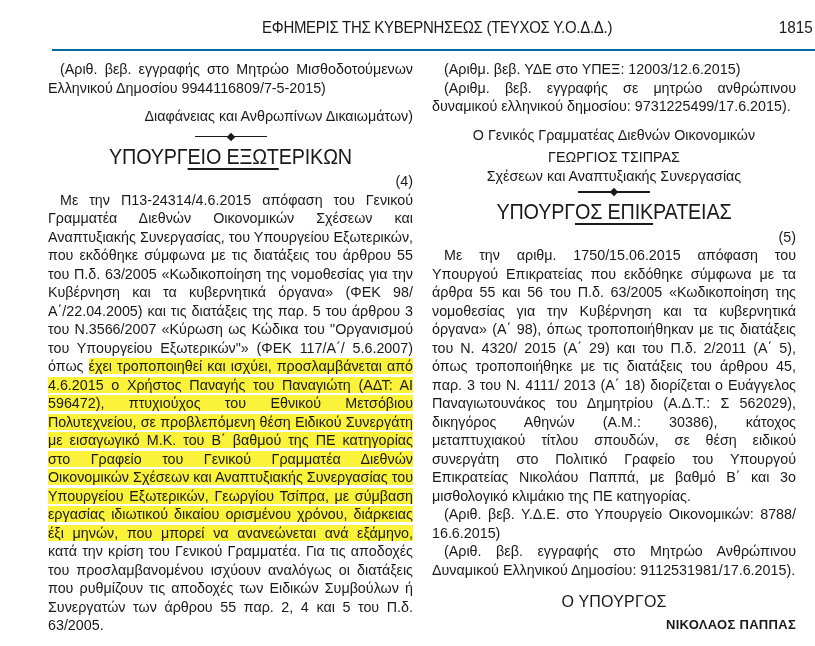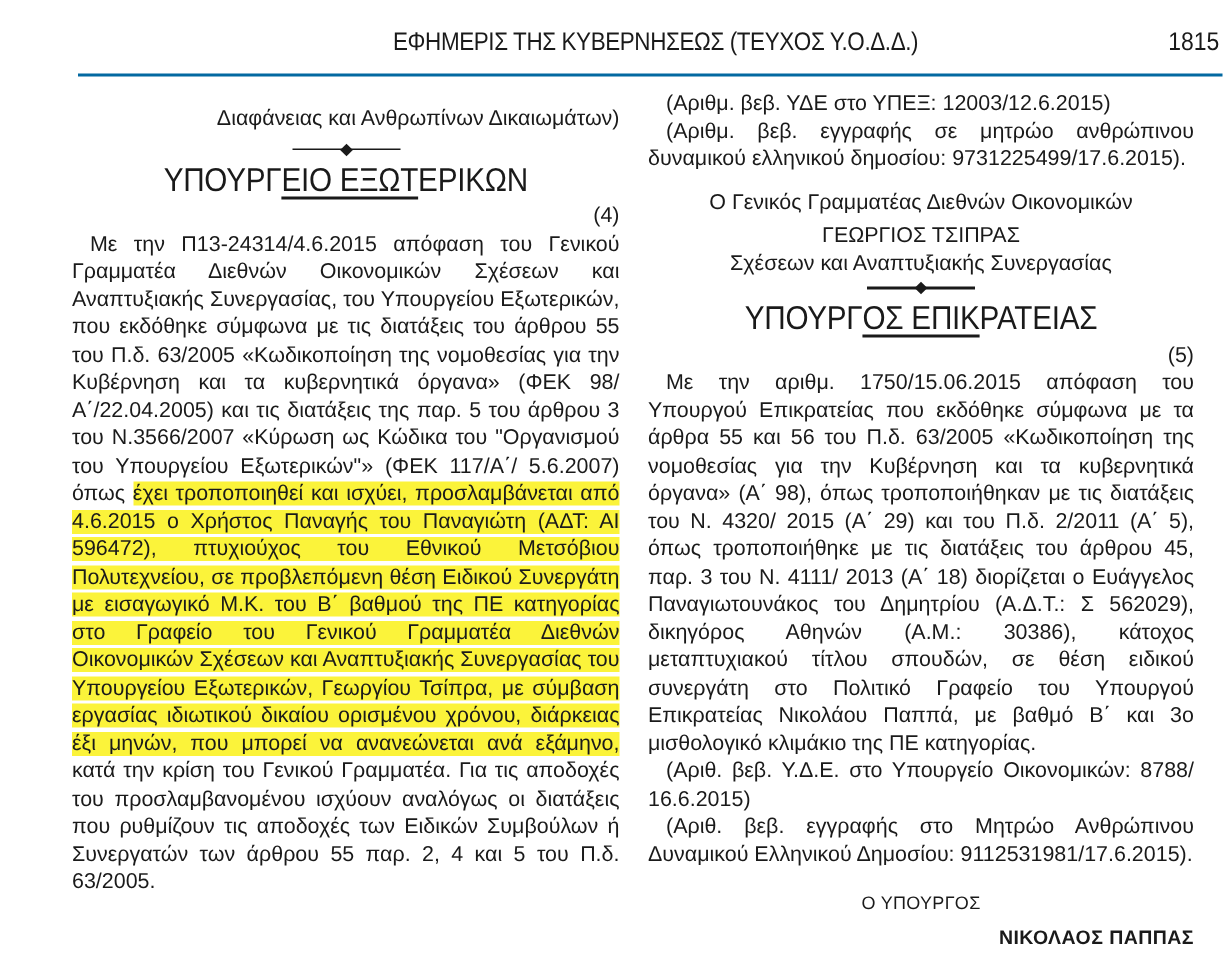--- a/index.html
+++ b/index.html
@@ -16,32 +16,33 @@
   .center { text-align-last:center; }
   .rightalign { text-align:right; text-align-last:right; }
   .sep { display:flex; align-items:center; justify-content:center; height:14px; margin:4px 0 0; }
   .sep .line { width:34px; height:1.5px; background:#1a1a1a; }
   .sep .dot { width:6px; height:6px; background:#1a1a1a; transform:rotate(45deg); margin:0 -1px; }
   .ministry { font-size:22px; font-weight:normal; text-align:center; margin:4px 0 6px; letter-spacing:-0.2px; transform:scaleX(0.9); }
   .ministry .ul { text-decoration:underline; text-decoration-thickness:2px; text-underline-offset:4px; }
   .num { text-align:right; margin-top:2px; }
   mark { background:#fbf33a; color:inherit; padding:0; }
   .gap { height:10px; }
-  .small-cap { font-size:12px; text-align:center; margin-top:14px; letter-spacing:0.2px; }
+  .small-cap { font-size:16px; text-align:center; margin-top:14px; letter-spacing:0.2px; }
   .signer { font-size:13px; font-weight:bold; text-align:right; margin-top:4px; letter-spacing:0.3px; }
 </style>
 </head>
 <body>
 
 <div class="header">
   <div class="title">ΕΦΗΜΕΡΙΣ ΤΗΣ ΚΥΒΕΡΝΗΣΕΩΣ (ΤΕΥΧΟΣ Υ.Ο.Δ.Δ.)</div>
   <div class="pageno">1815</div>
 </div>
 
 <div class="col left">
+  <p class="p indent">(Αριθ. βεβ. εγγραφής στο Μητρώο Μισθοδοτούμενων Ελληνικού Δημοσίου 9944116809/7-5-2015)</p>
   <div class="gap"></div>
   <p class="p rightalign">Διαφάνειας και Ανθρωπίνων Δικαιωμάτων)</p>
   <div class="sep">
       <span class="line"></span>
       <span class="dot"></span>
       <span class="line"></span>
     </div>
   <div class="ministry"><span>ΥΠΟΥΡΓ</span><span class="ul">ΕΙΟ ΕΞΩΤ</span><span>ΕΡΙΚΩΝ</span></div>
   <div class="num">(4)</div>
   <p class="p indent"><span>Με την Π13-24314/4.6.2015 απόφαση του Γενικού Γραμματέα Διεθνών Οικονομικών Σχέσεων και Αναπτυξιακής Συνεργασίας, του Υπουργείου Εξωτερικών, που εκδόθηκε σύμφωνα με τις διατάξεις του άρθρου 55 του Π.δ. 63/2005 «Κωδικοποίηση της νομοθεσίας για την Κυβέρνηση και τα κυβερνητικά όργανα» (ΦΕΚ 98/ Α΄/22.04.2005) και τις διατάξεις της παρ. 5 του άρθρου 3 του Ν.3566/2007 «Κύρωση ως Κώδικα του "Οργανισμού του Υπουργείου Εξωτερικών"» (ΦΕΚ 117/Α΄/ 5.6.2007) όπως </span><mark>έχει τροποποιηθεί και ισχύει, προσλαμβάνεται από 4.6.2015 ο Χρήστος Παναγής του Παναγιώτη (ΑΔΤ: ΑΙ 596472), πτυχιούχος του Εθνικού Μετσόβιου Πολυτεχνείου, σε προβλεπόμενη θέση Ειδικού Συνεργάτη με εισαγωγικό Μ.Κ. του Β΄ βαθμού της ΠΕ κατηγορίας στο Γραφείο του Γενικού Γραμματέα Διεθνών Οικονομικών Σχέσεων και Αναπτυξιακής Συνεργασίας του Υπουργείου Εξωτερικών, Γεωργίου Τσίπρα, με σύμβαση εργασίας ιδιωτικού δικαίου ορισμένου χρόνου, διάρκειας έξι μηνών, που μπορεί να ανανεώνεται ανά εξάμηνο,</mark><span> κατά την κρίση του Γενικού Γραμματέα. Για τις αποδοχές του προσλαμβανομένου ισχύουν αναλόγως οι διατάξεις που ρυθμίζουν τις αποδοχές των Ειδικών Συμβούλων ή Συνεργατών των άρθρου 55 παρ. 2, 4 και 5 του Π.δ. 63/2005.</span></p>

